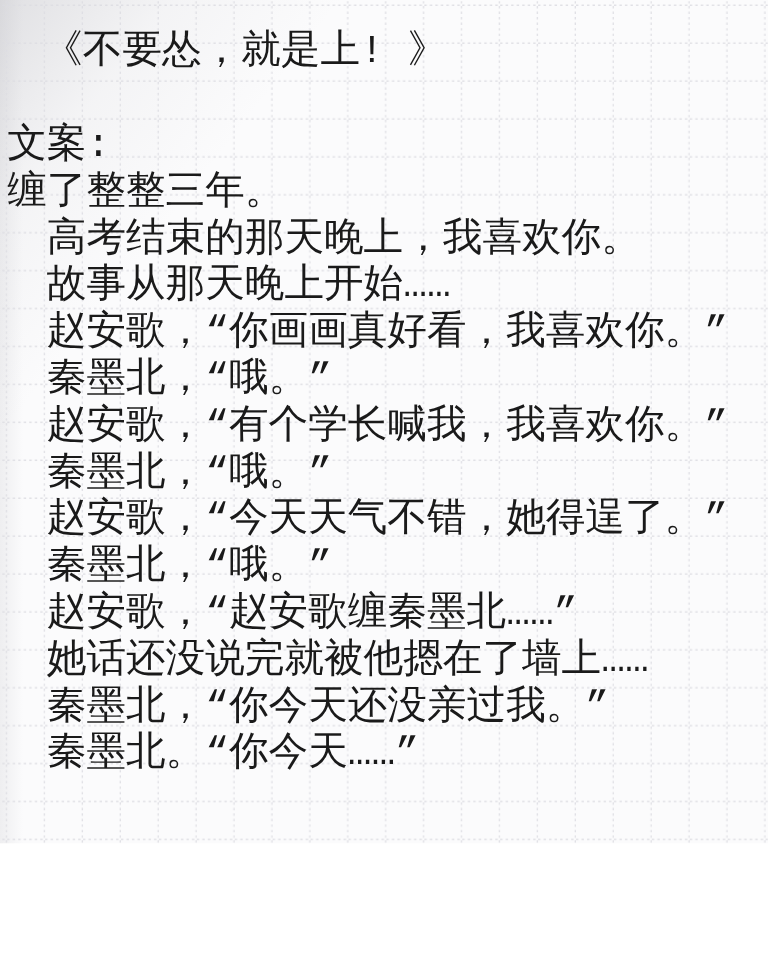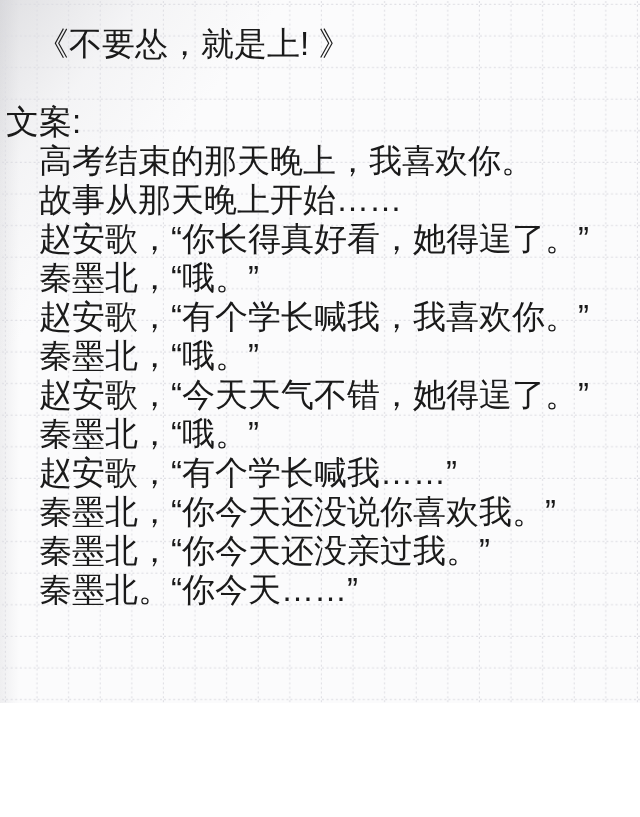--- a/index.html
+++ b/index.html
@@ -10,21 +10,21 @@
   .page {
     position: relative;
     width: 640px;
     height: 703px;
     overflow: hidden;
     box-sizing: border-box;
     background:
       linear-gradient(128deg, rgba(180,180,186,0.38) 0%, rgba(180,180,186,0.10) 12%, rgba(180,180,186,0) 24%),
       linear-gradient(to right, rgba(180,180,186,0.18) 0%, rgba(180,180,186,0) 3%),
       #fbfbfc;
-    font-family: Liberation Sans, sans-serif;
+    font-family: Liberation Mono, monospace;
     color: #1a1a1a;
   }
   .grid-bg {
     position: absolute;
     left: 0; top: 0;
     width: 640px; height: 817px;
     z-index: 0;
     pointer-events: none;
   }
   .content {
@@ -60,28 +60,29 @@
       </pattern>
     </defs>
     <rect width="640" height="817" fill="url(#gridpat)"></rect>
   </svg>
 
   <div class="content">
     <div class="title">《不要怂，就是上! 》</div>
     <div>
       <div class="line">文案:</div>
 
+        <div class="line">缠了整整三年。</div>
         <div class="line indent">高考结束的那天晚上，我喜欢你。</div>
         <div class="line indent">故事从那天晚上开始……</div>
-        <div class="line indent">赵安歌，“你长得真好看，她得逞了。”</div>
+        <div class="line indent">赵安歌，“你画画真好看，我喜欢你。”</div>
         <div class="line indent">秦墨北，“哦。”</div>
         <div class="line indent">赵安歌，“有个学长喊我，我喜欢你。”</div>
         <div class="line indent">秦墨北，“哦。”</div>
         <div class="line indent">赵安歌，“今天天气不错，她得逞了。”</div>
         <div class="line indent">秦墨北，“哦。”</div>
-        <div class="line indent">赵安歌，“有个学长喊我……”</div>
-        <div class="line indent">秦墨北，“你今天还没说你喜欢我。”</div>
+        <div class="line indent">赵安歌，“赵安歌缠秦墨北……”</div>
+        <div class="line indent">她话还没说完就被他摁在了墙上……</div>
         <div class="line indent">秦墨北，“你今天还没亲过我。”</div>
         <div class="line indent">秦墨北。“你今天……”</div>
       </div>
   </div>
 
 </div>
 
 </body></html>

